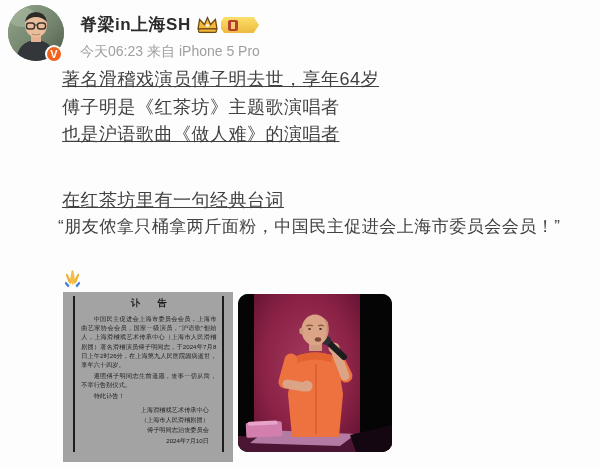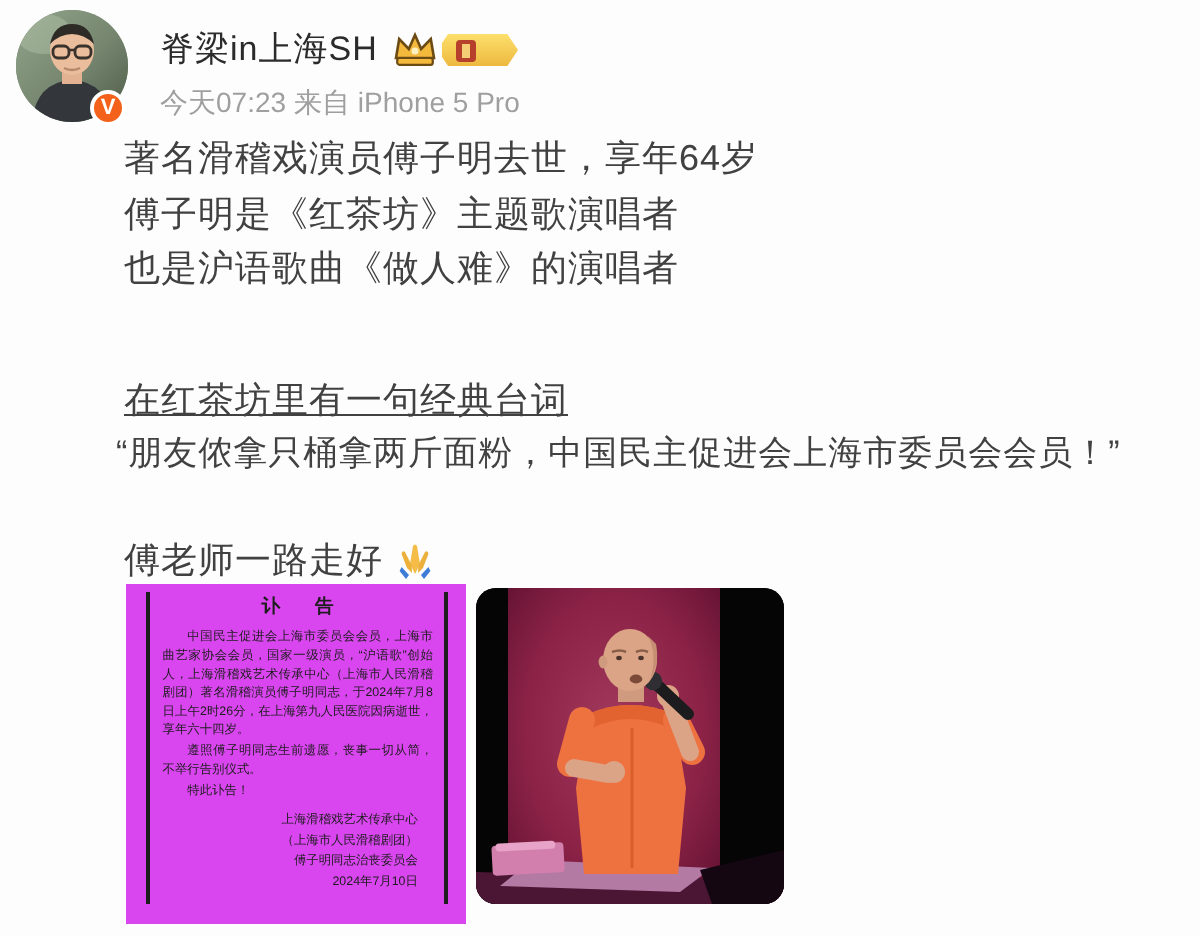--- a/index.html
+++ b/index.html
@@ -16,49 +16,49 @@
   .avatar{
     left:8px;top:5px;width:56px;height:56px;border-radius:50%;
     overflow:hidden;background:#7d8f7a;cursor:pointer;
   }
   .v-badge{
     left:45px;top:45px;width:18px;height:18px;border-radius:50%;
     background:#f3611a;border:2px solid #ffffff;box-sizing:border-box;
     color:#fff;font-size:11px;font-weight:bold;line-height:14px;text-align:center;
   }
   .author{
-    left:80px;top:13px;font-size:17px;font-weight:normal;color:#2b2b2b;letter-spacing:0.5px;
+    left:80px;top:13px;font-size:17px;font-weight:bold;color:#2b2b2b;letter-spacing:0.5px;
   }
   .crown{left:196px;top:15px;width:23px;height:19px;}
   .vip-pill{
     left:221px;top:17px;width:38px;height:16px;
     background:linear-gradient(#fce06c,#edb93f);
     clip-path:polygon(8% 0,86% 0,100% 50%,86% 100%,8% 100%,0 72%,0 28%);
     display:flex;align-items:center;
   }
   .vip-inner{
     width:10px;height:11px;margin-left:7px;background:#b6402c;border-radius:2px;
     display:flex;align-items:center;justify-content:center;
   }
   .vip-inner i{display:block;width:4px;height:7px;background:#f4cd74;}
   .meta{left:80px;top:43px;font-size:14px;color:#9f9f9f;}
   .meta span{margin-right:4px;}
 
   
   .line{left:62px;font-size:18px;color:#414141;letter-spacing:0.5px;white-space:nowrap;}
-  .l0{top:67px;}
+  .l0{top:67px;text-decoration:underline;}
   .l1{top:95px;}
-  .l2{top:122px;}
+  .l2{top:122px;text-decoration:underline;}
   .l3{top:188px;text-decoration:underline;}
   .l4{top:215px;left:58px;font-size:17px;}
   .l5{top:268px;display:flex;align-items:center;gap:5px;}
 
   
   .obituary{
-    left:63px;top:292px;width:170px;height:170px;background:#d946ef;cursor:pointer;
+    left:63px;top:292px;width:170px;height:170px;background:#a3a3a3;cursor:pointer;
   }
   .obituary .rule-l{position:absolute;left:10px;top:4px;bottom:10px;width:2px;background:#1d1d1d;}
   .obituary .rule-r{position:absolute;right:9px;top:4px;bottom:10px;width:2px;background:#1d1d1d;}
   .doc-content{
     position:absolute;left:17px;top:4px;width:222px;
     transform:scale(0.62);transform-origin:0 0;color:#1d1d1d;
   }
   .doc-title{text-align:center;font-size:15px;font-weight:bold;letter-spacing:12px;
     padding-left:12px;margin:2px 0 8px 0;}
   .doc-p{font-size:10px;line-height:1.5;text-align:justify;text-indent:2em;margin:0 2px 2px 2px;}
@@ -107,30 +107,29 @@
   </svg>
 </div>
 
 <div class="abs vip-pill">
   <span class="vip-inner">
       <i></i>
     </span>
 </div>
 
 <div class="abs meta">
-  <span>今天07:23</span><span>来自 iPhone 5 Pro</span>
+  <span>今天06:23</span><span>来自 iPhone 5 Pro</span>
 </div>
 
 <div class="abs line l0">著名滑稽戏演员傅子明去世，享年64岁</div>
 <div class="abs line l1">傅子明是《红茶坊》主题歌演唱者</div>
 <div class="abs line l2">也是沪语歌曲《做人难》的演唱者</div>
 <div class="abs line l3">在红茶坊里有一句经典台词</div>
 <div class="abs line l4">“朋友侬拿只桶拿两斤面粉，中国民主促进会上海市委员会会员！”</div>
 <div class="abs line l5">
-  <span>傅老师一路走好</span>
   <svg width="21" height="21" viewBox="0 0 21 21">
     <path d="M9.5,3 Q10.5,1.5 11.5,3 L13,12 L10.5,17 L8,12 Z" fill="#f5bd47"></path>
     <path d="M5.5,6 Q4,5 3.8,7 L6.5,14 L9,16.5 L8.8,12.5 Z" fill="#edb13b"></path>
     <path d="M15.5,6 Q17,5 17.2,7 L14.5,14 L12,16.5 L12.2,12.5 Z" fill="#edb13b"></path>
     <path d="M3.8,13.5 L7.5,17.5 L6,19.5 L2.8,15.5 Z" fill="#3d7dd8"></path>
     <path d="M17.2,13.5 L13.5,17.5 L15,19.5 L18.2,15.5 Z" fill="#3d7dd8"></path>
   </svg>
 </div>
 
 <div class="abs obituary">

